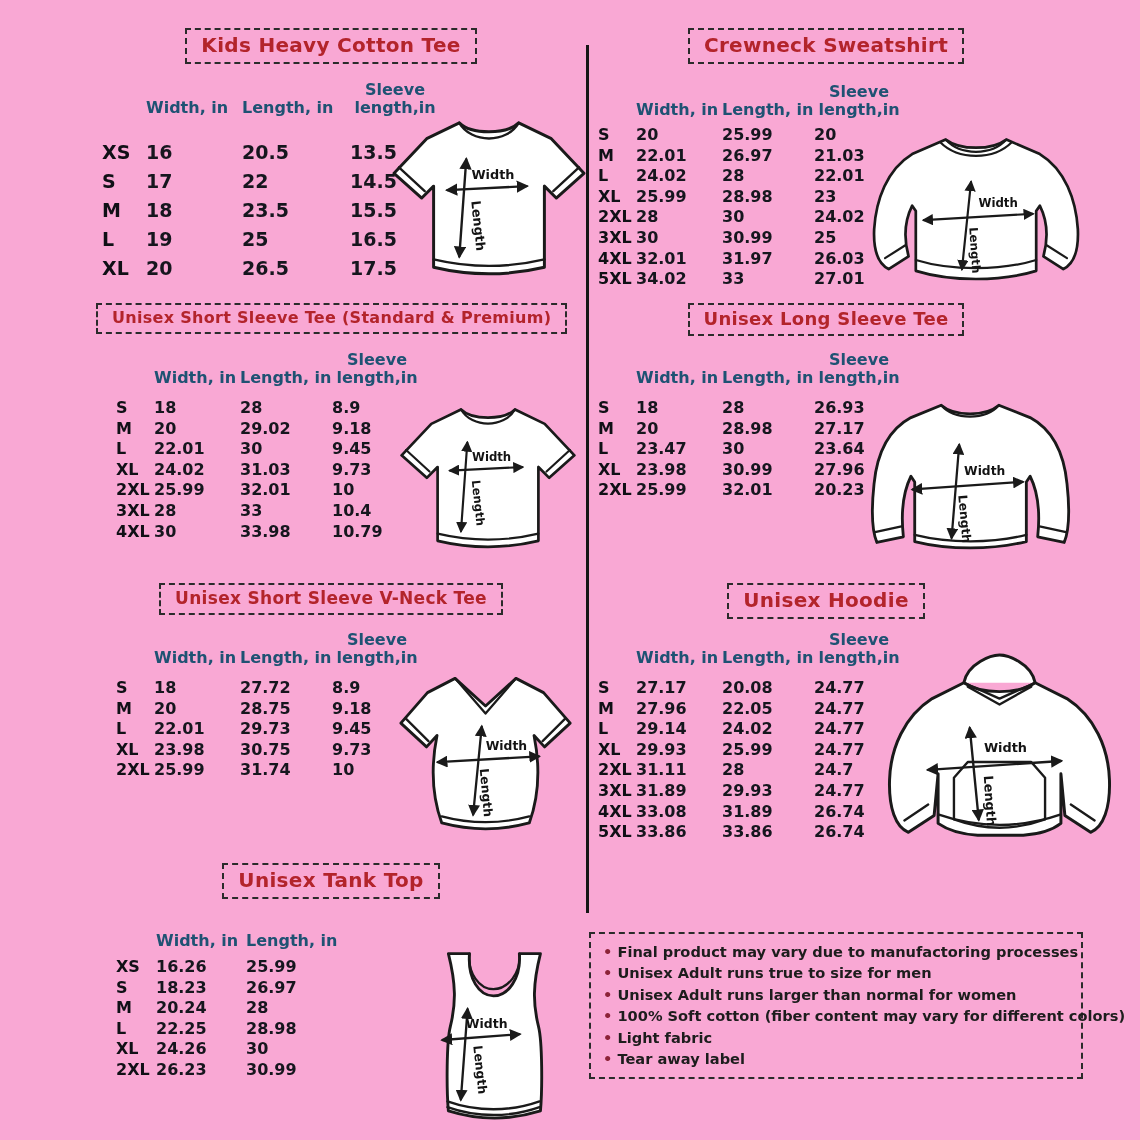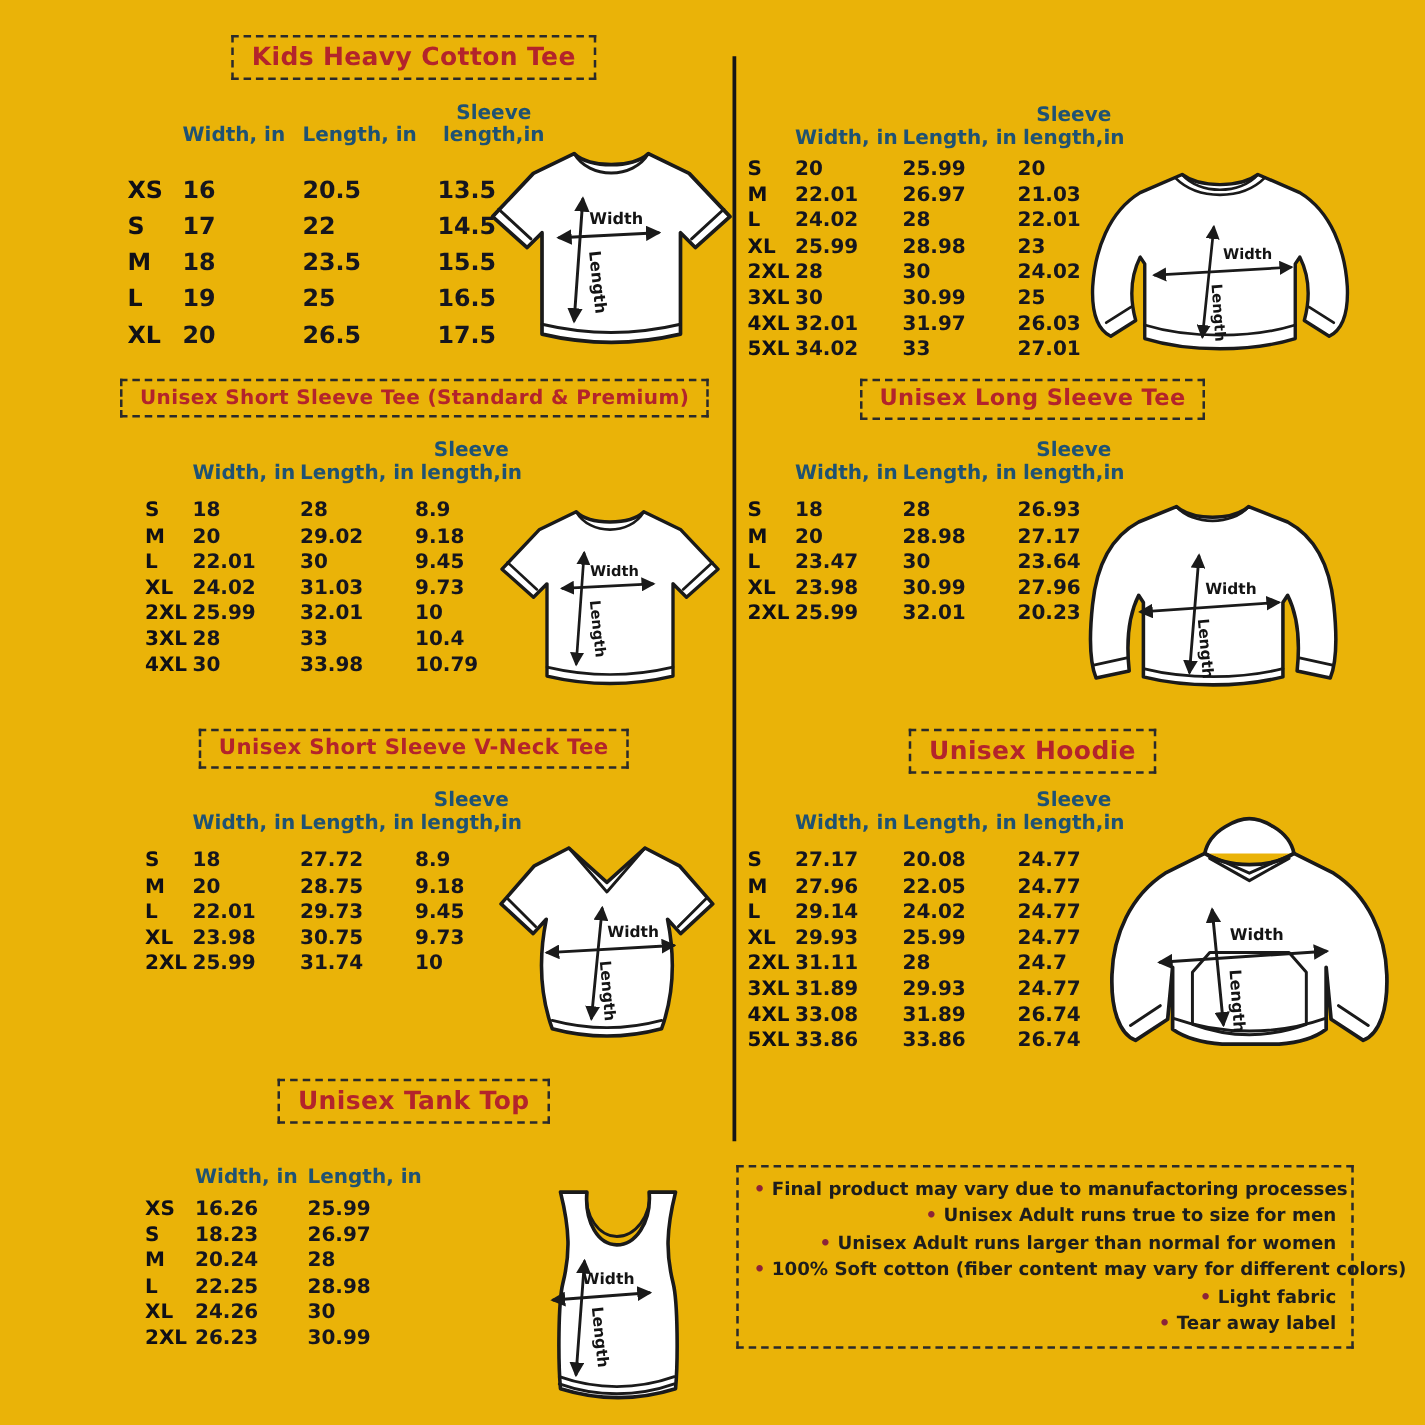--- a/index.html
+++ b/index.html
@@ -1,16 +1,16 @@
 <!DOCTYPE html>
 <html><head>
 <meta charset="utf-8">
 <style>
   html,body{margin:0;padding:0;background:#ffffff;}
-  .canvas{position:relative;width:1140px;height:1140px;background:#eab308;overflow:hidden;
+  .canvas{position:relative;width:1140px;height:1140px;background:#f9a8d4;overflow:hidden;
           font-family:"DejaVu Sans",sans-serif;}
   .divider{position:absolute;left:586px;top:45px;width:3px;height:868px;background:#161616;}
 
   .sec{position:absolute;text-align:center;}
   .sec-title{display:inline-block;border:2px dashed #2b2b2b;padding:3px 14px 5px;
              color:#b3242b;font-weight:bold;white-space:nowrap;font-size:20px;letter-spacing:.3px;}
   .sec-ss .sec-title{font-size:16px;}
   .sec-vn .sec-title{font-size:17px;}
   .sec-ls .sec-title{font-size:18px;}
 
@@ -32,21 +32,21 @@
   .garment{position:absolute;}
   .garment path,.garment line,.garment polyline{stroke:#1a1a1a;fill:none;stroke-width:3;
            stroke-linejoin:round;stroke-linecap:round;}
   .garment .body{fill:#ffffff;}
   .garment .thin{stroke-width:2.4;}
   .garment .arrow{stroke-width:2.4;}
   .diag-label{font-family:"DejaVu Sans",sans-serif;font-weight:bold;font-size:13px;
               fill:#141414;stroke:none;}
 
   .notes{position:absolute;left:589px;top:932px;width:466px;border:2px dashed #2b2b2b;
-         padding:7px 12px 8px;text-align:right;}
+         padding:7px 12px 8px;text-align:left;}
   .notes ul{list-style:none;margin:0;padding:0;}
   .notes li{font-size:14.6px;font-weight:bold;color:#1d1d1d;line-height:21.4px;white-space:nowrap;}
   .notes li::before{content:"• ";color:#8c2338;}
 </style>
 </head>
 <body>
 
 <div class="canvas">
 
   <svg width="0" height="0" style="position:absolute">
@@ -105,20 +105,21 @@
       <path class="thin" d="M9,58 L35,82 M191,58 L165,82"></path>
       <path class="thin" d="M44,151 C82,160 118,160 156,151"></path>
       <line class="arrow" x1="77" y1="50" x2="70" y2="148" marker-start="url(#arw)" marker-end="url(#arw)"></line>
       <line class="arrow" x1="58" y1="81" x2="138" y2="77" marker-start="url(#arw)" marker-end="url(#arw)"></line>
       <text class="diag-label" x="104" y="70" text-anchor="middle">Width</text>
       <text class="diag-label" transform="translate(82,92) rotate(84)">Length</text>
     </svg>
   </div>
 
   <div class="sec g4b" style="left:594px;top:28px;width:464px;">
+    <div class="sec-title">Crewneck Sweatshirt</div>
     <div class="t" style="left:4px;top:54px;">
         <div class="t-head">
           <span class="t-size"></span>
           <span class="t-col">Width, in</span>
           <span class="t-col">Length, in</span>
           <span class="t-col sleeve">Sleeve length,in</span>
         </div>
         <div class="t-row">
           <span class="t-size">S</span>
           <span class="t-col">20</span>

